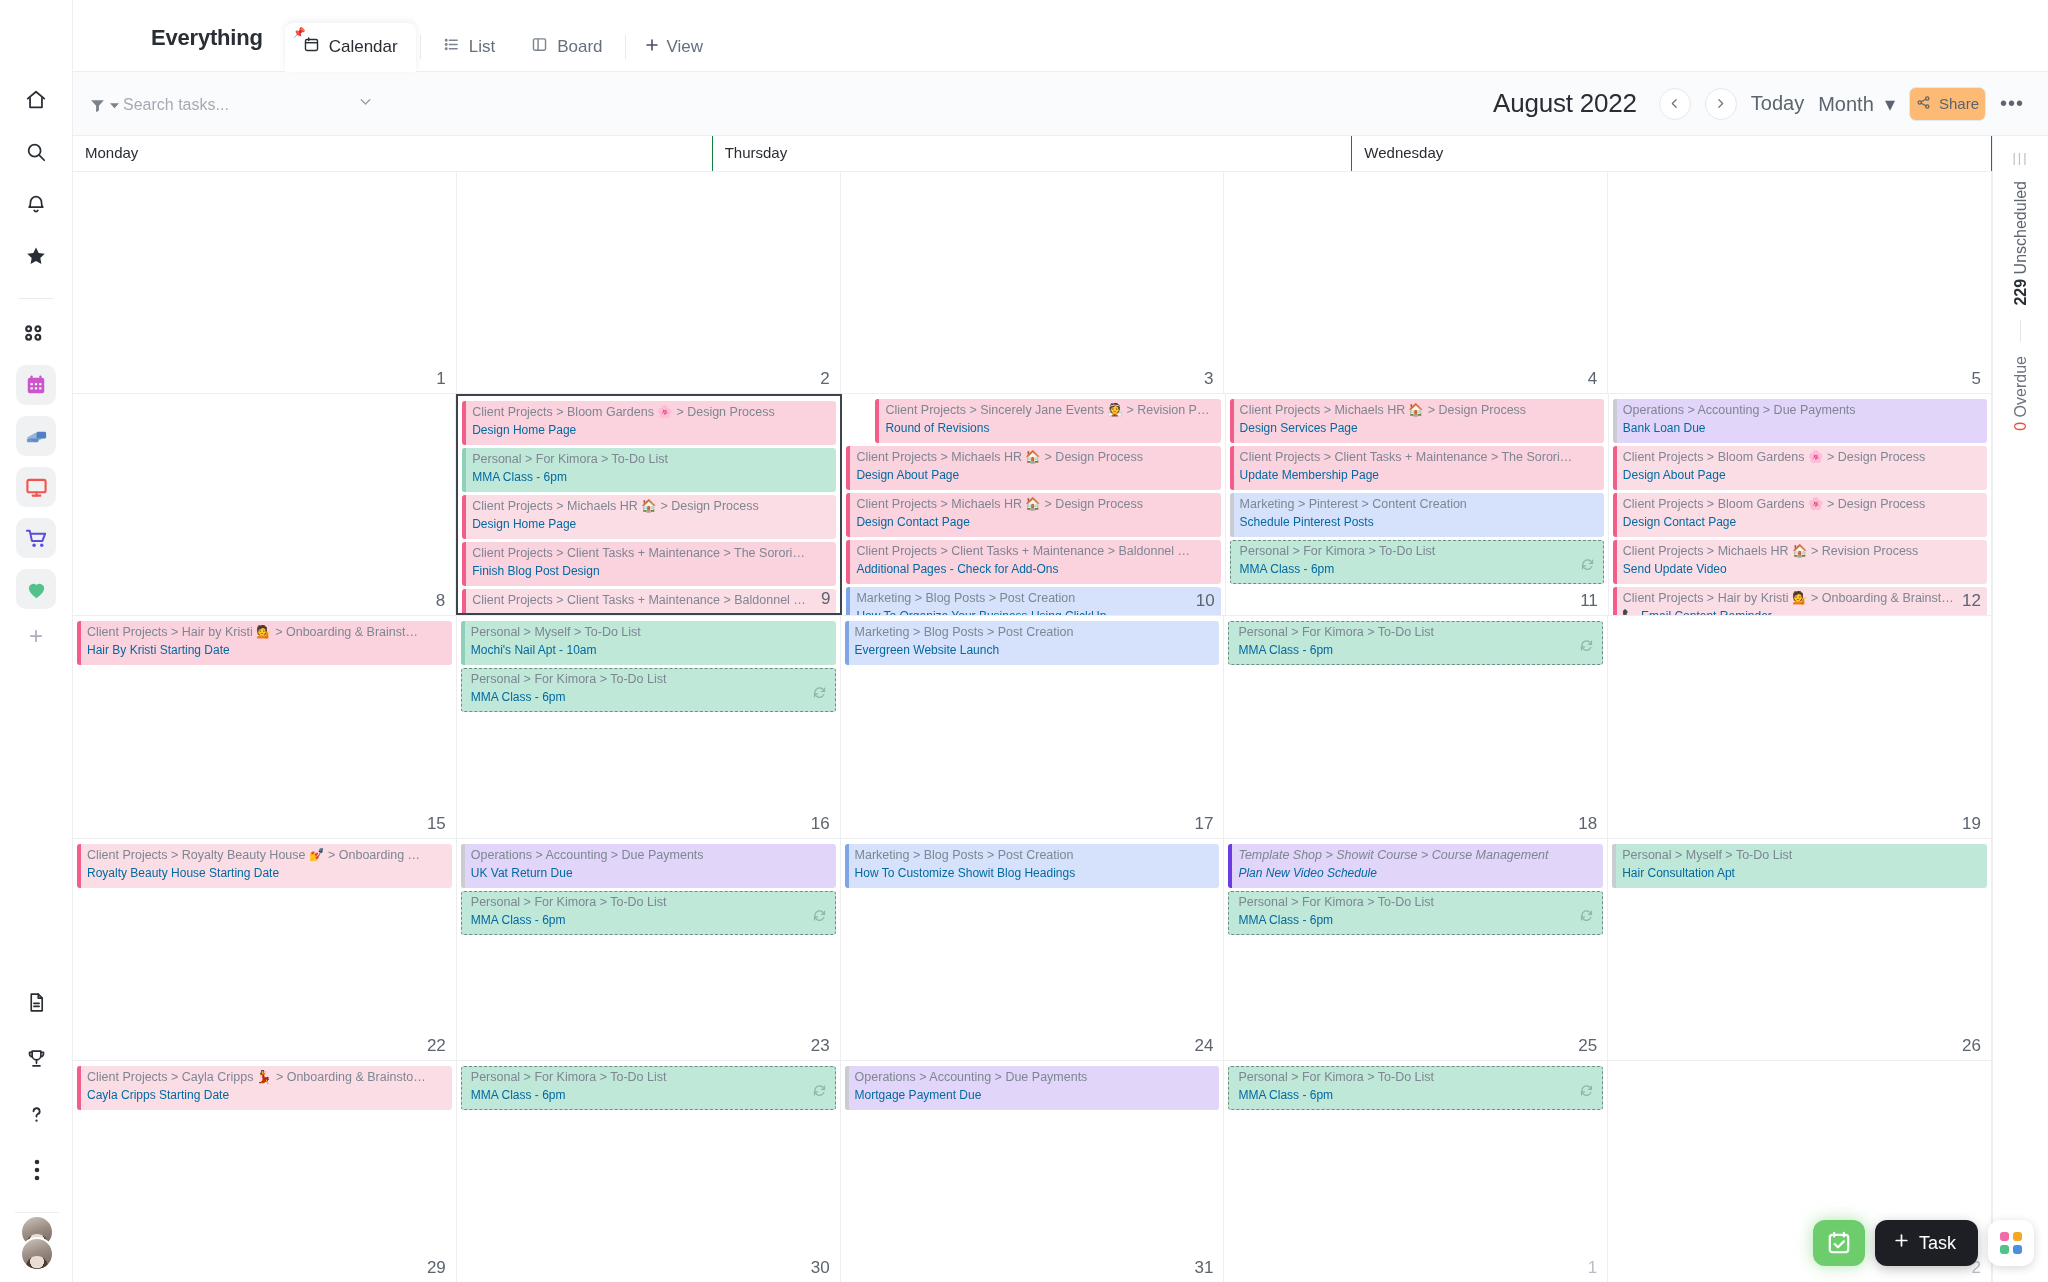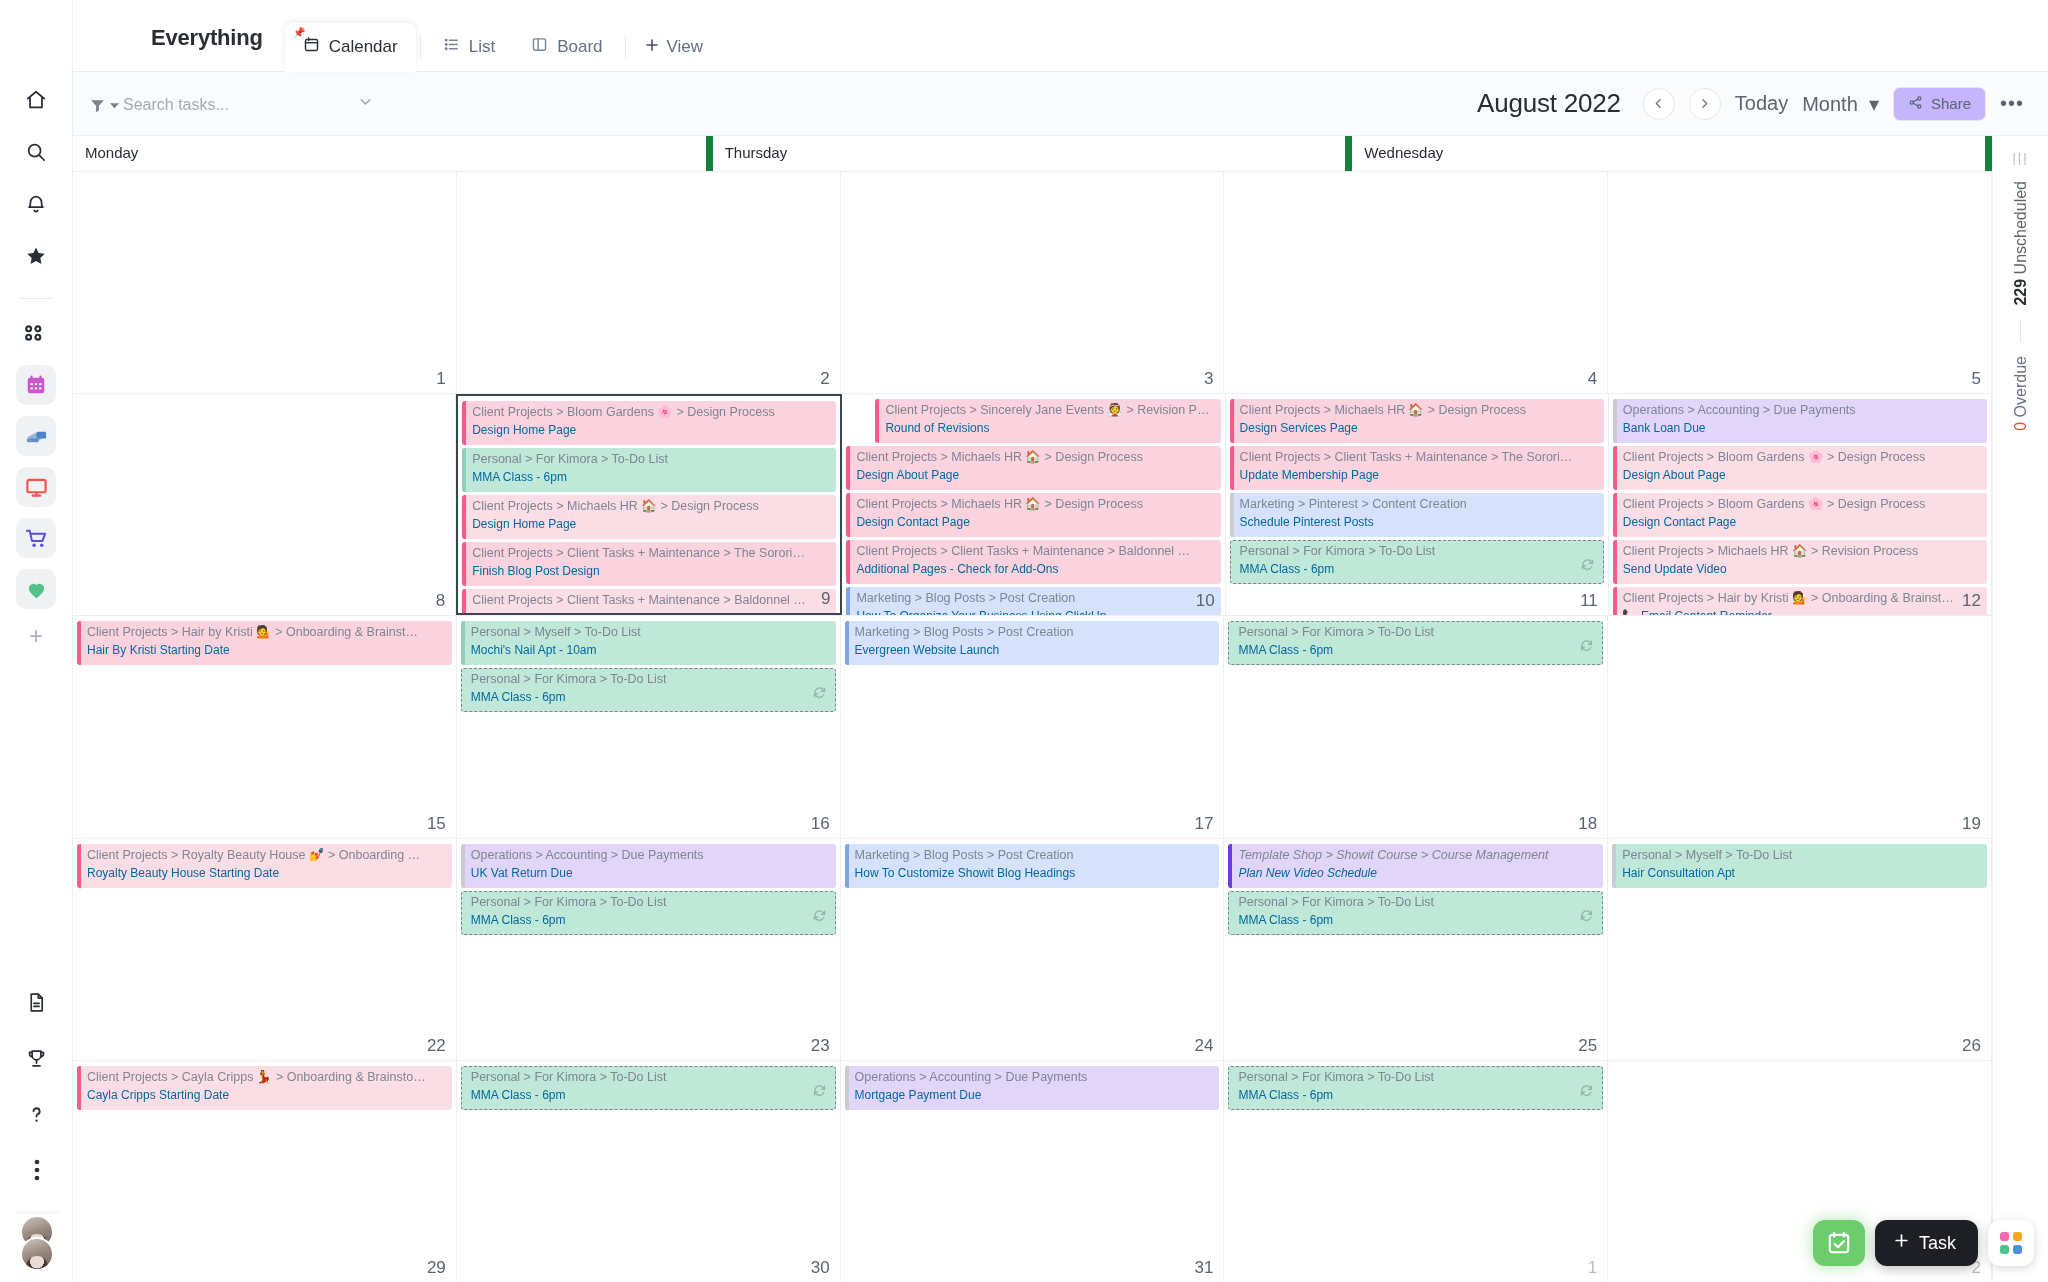--- a/index.html
+++ b/index.html
@@ -102,33 +102,33 @@
     font-size: 26px; color:#292d34; font-weight: 400; letter-spacing: -0.2px;
     margin-right: 8px; white-space: nowrap;
   }
   .navbtn {
     width: 32px; height: 32px; border-radius: 50%; border: 1px solid #e6e8eb;
     display:flex; align-items:center; justify-content:center; cursor:pointer;
     color:#6b7280; background:#fff;
   }
   .tb-text { font-size: 20px; color:#5c646f; cursor:pointer; white-space: nowrap; }
   .share-btn {
-    display:flex; align-items:center; gap:8px; height:34px; padding: 0 14px;
-    border:1px solid #e6e8eb; border-radius:7px; background:#c4b5fd;
+    display:flex; align-items:center; gap:8px; height:34px; padding: 0 6px;
+    border:1px solid #e6e8eb; border-radius:7px; background:#fdba74;
     font-size:15px; color:#5c646f; cursor:pointer; white-space: nowrap;
   }
   .dots { font-size: 20px; color:#5c646f; cursor:pointer; letter-spacing:1px; }
 
   
   .cal-wrap { flex: 1; display: flex; min-height: 0; }
   .cal { flex: 1; display: flex; flex-direction: column; min-width: 0; background:#fff;}
   .dow-row { display: flex; height: 36px; border-bottom: 1px solid #eceef1; }
   .dow {
     flex: 1 1 0; min-width: 0; padding: 8px 0 0 12px; font-size: 15px; color: #292d34;
-    border-right: 7px solid #15803d;
+    border-right: 1px solid #15803d;
   }
   .week { display: flex; flex: 1 1 0; min-height: 0; border-bottom: 1px solid #eceef1; }
   .week:last-child { border-bottom: none; }
   .day {
     flex: 1 1 0; min-width: 0; border-right: 1px solid #eceef1;
     position: relative; padding: 5px 4px 0 4px; overflow: hidden;
   }
   .day.selected { border: 2px solid #3d444d; }
   .daynum {
     position: absolute; right: 10px; bottom: 4px; font-size: 17px; color: #5c646f;

